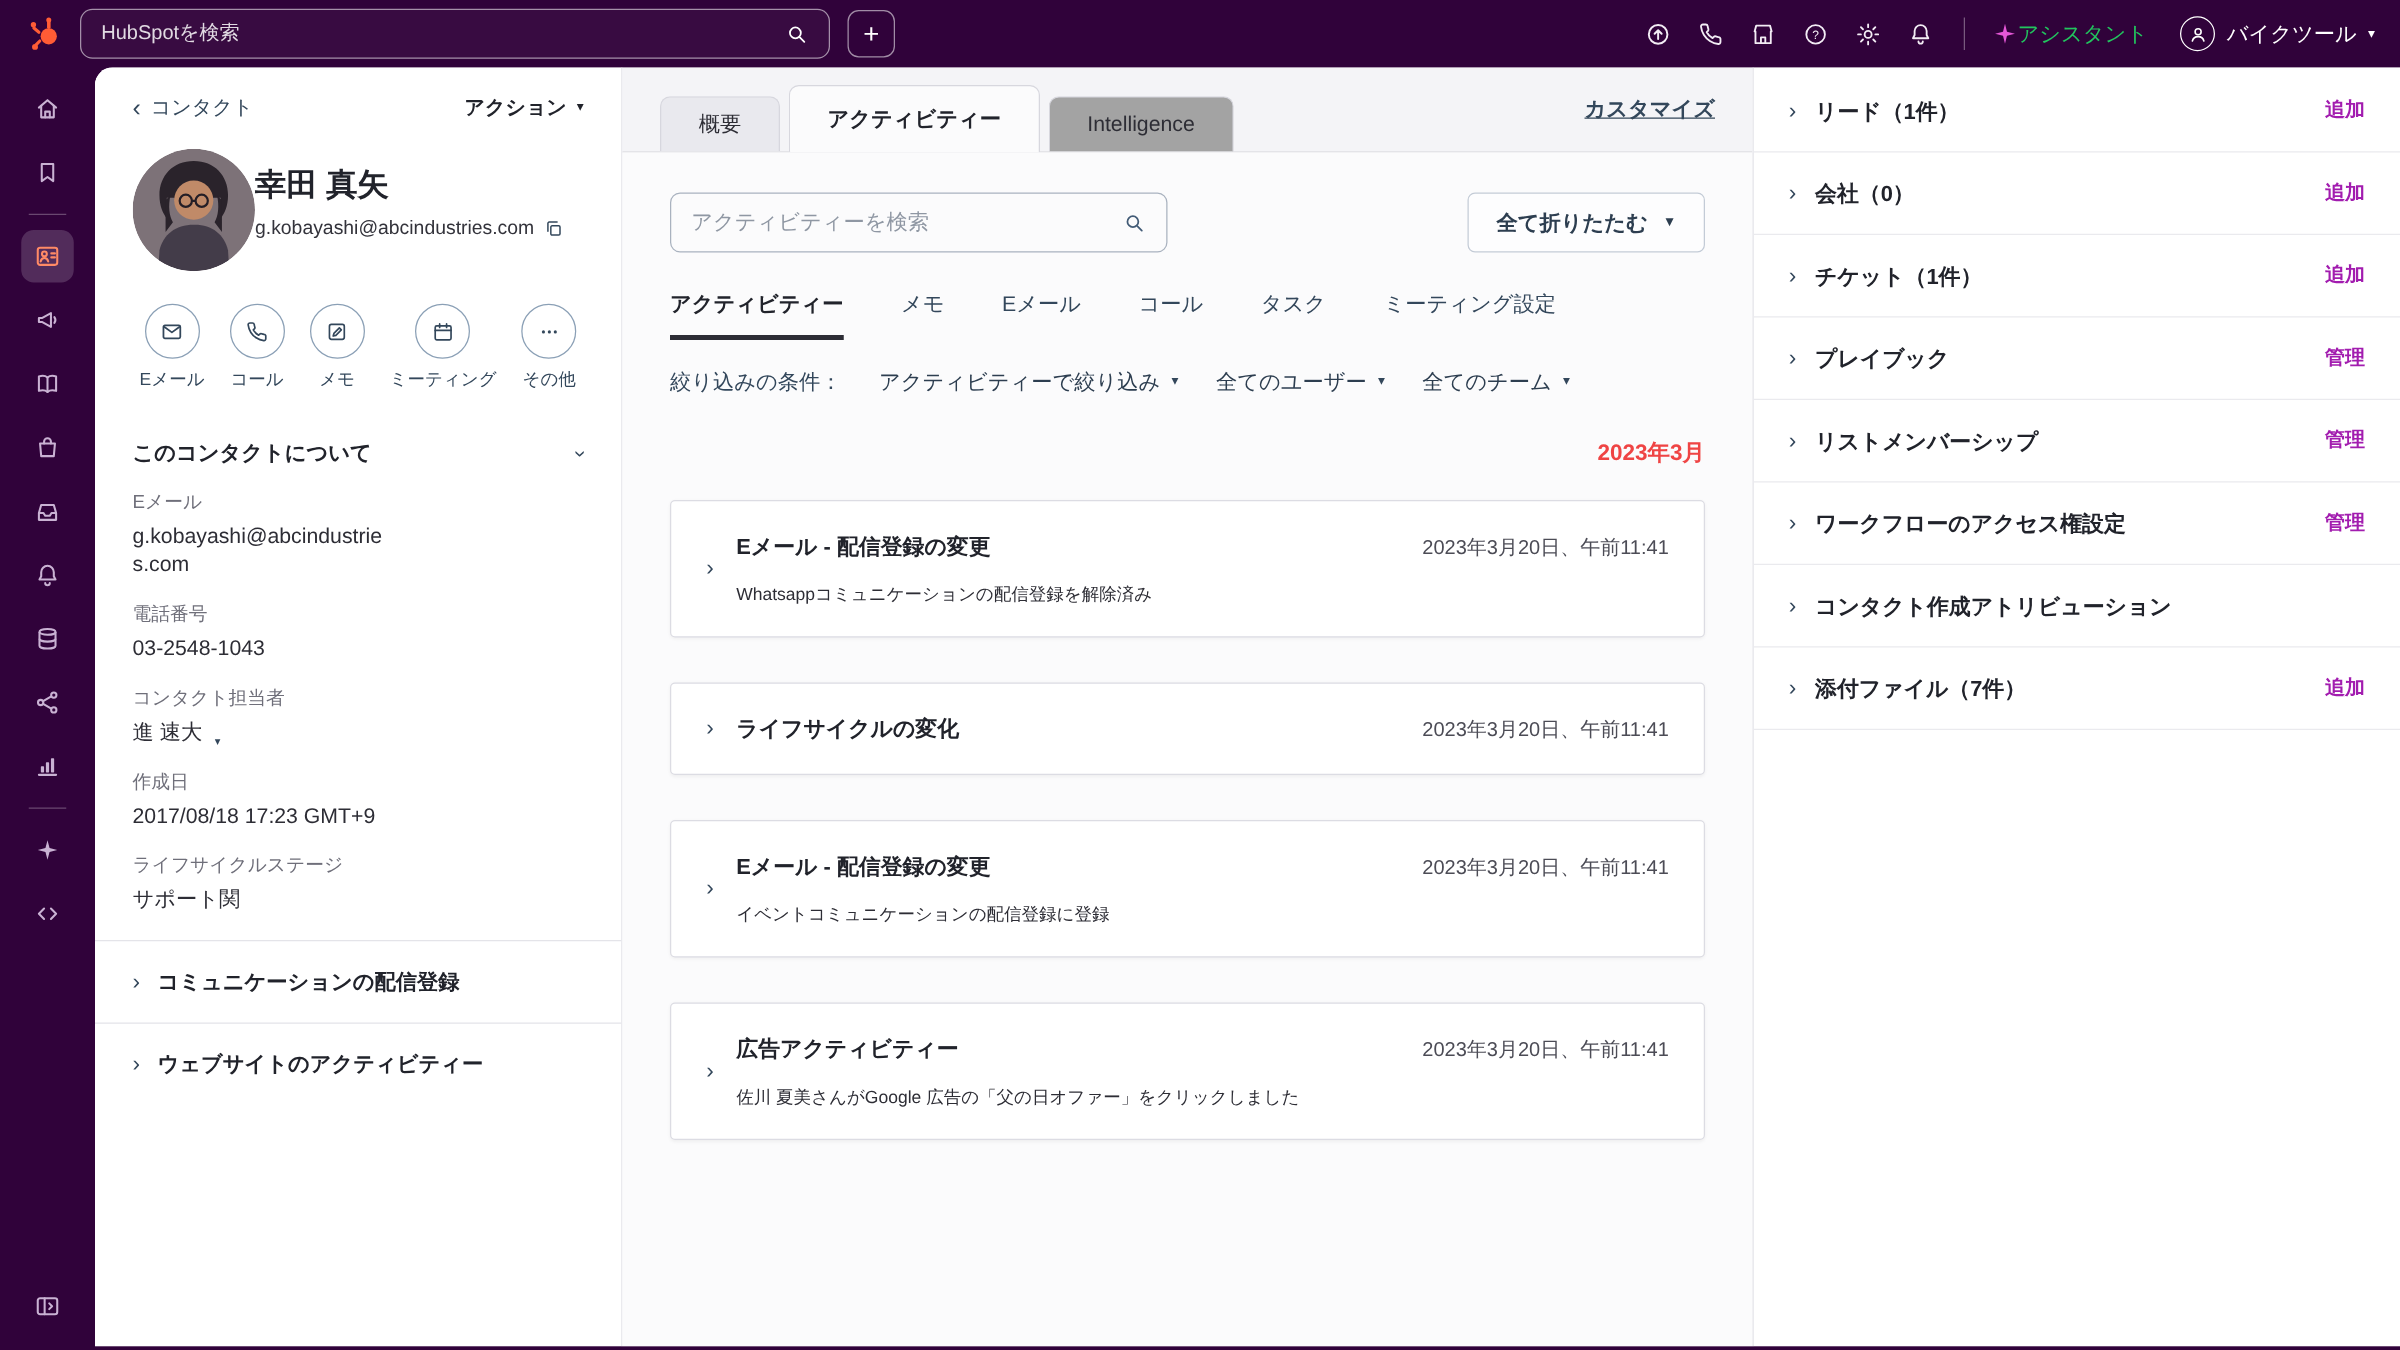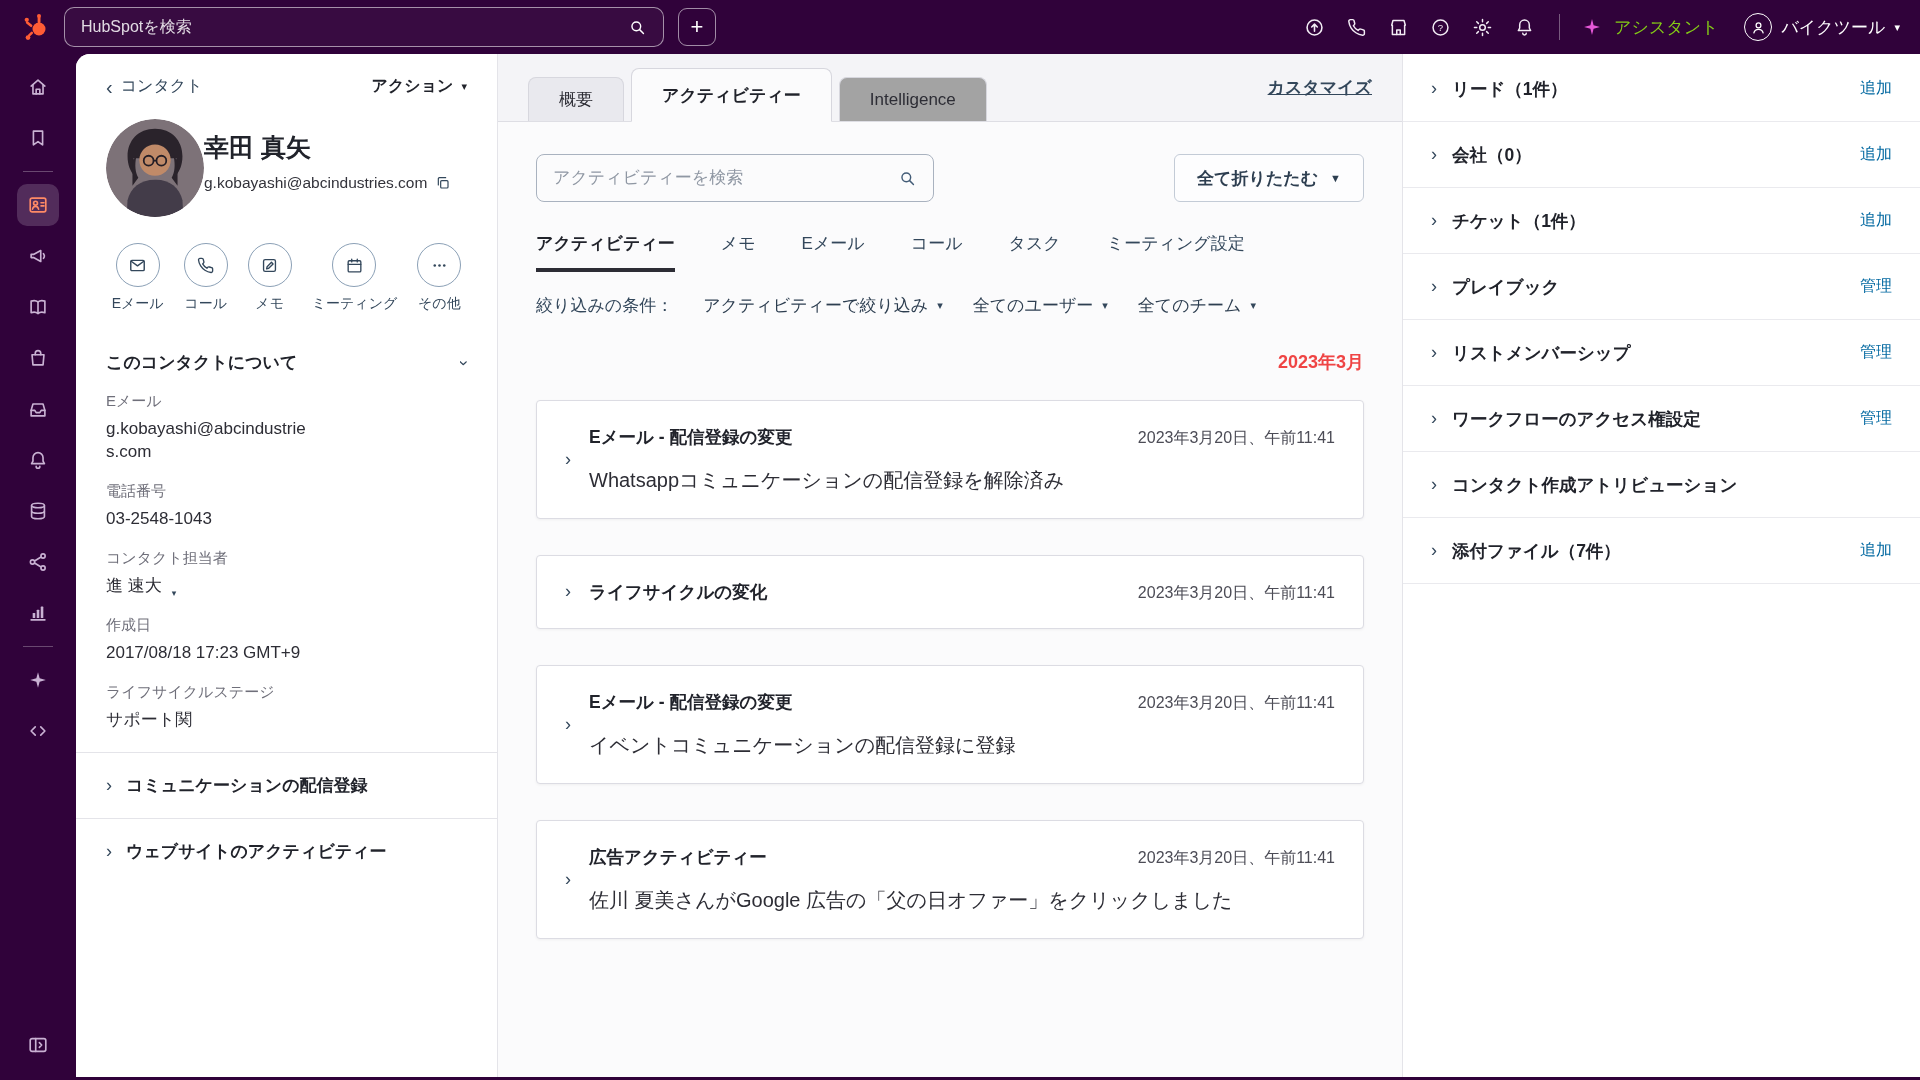--- a/index.html
+++ b/index.html
@@ -33,21 +33,21 @@
     border-radius: 9px; color: #fff; font-size: 22px; line-height: 1;
     display: flex; align-items: center; justify-content: center;
   }
   .nav-right { margin-left: auto; display: flex; align-items: center; gap: 4px; }
   .nav-icon-btn {
     width: 38px; height: 38px; display: flex; align-items: center; justify-content: center;
     color: #f2ecf4; border-radius: 8px;
   }
   .nav-icon-btn svg { width: 21px; height: 21px; }
   .nav-divider { width: 1px; height: 26px; background: rgba(255,255,255,0.35); margin: 0 12px; }
-  .assistant-btn { display: flex; align-items: center; gap: 12px; color: #84cc16; font-size: 17px; padding: 0 6px; }
+  .assistant-btn { display: flex; align-items: center; gap: 0; color: #22c55e; font-size: 17px; padding: 0 6px; }
   .assistant-btn svg { width: 20px; height: 20px; }
   .account-btn { display: flex; align-items: center; gap: 9px; color: #fff; font-size: 17px; margin-left: 16px; }
   .account-avatar {
     width: 28px; height: 28px; border: 1.6px solid #fff; border-radius: 50%;
     display: flex; align-items: center; justify-content: center; color: #fff;
   }
   .account-avatar svg { width: 17px; height: 17px; }
   .caret { font-size: 11px; line-height: 1; }
 
   
@@ -151,28 +151,28 @@
   .cards { margin-top: 26px; display: flex; flex-direction: column; gap: 36px; }
   .card {
     background: #fff; border: 1px solid #dcdce3; border-radius: 4px;
     padding: 24px 28px; box-shadow: 0 1px 3px rgba(0,0,0,0.05); display: flex; gap: 18px;
   }
   .card-chev { font-size: 18px; color: #33475b; line-height: 1.3; }
   .card-main { flex: 1; min-width: 0; }
   .card-head { display: flex; align-items: baseline; justify-content: space-between; gap: 16px; }
   .card-title { font-size: 17.5px; font-weight: 700; color: #21232b; }
   .card-time { font-size: 16px; color: #4c4c56; white-space: nowrap; }
-  .card-body { margin-top: 18px; font-size: 20px; color: #2d2d35; }
+  .card-body { margin-top: 18px; font-size: 14px; color: #2d2d35; }
 
   
   .right-panel { width: 518px; flex: none; background: #fff; border-left: 1px solid #e4e4e9; padding-top: 2px; }
   .rp-row { display: flex; align-items: center; gap: 15px; height: 66px; padding: 0 28px; border-bottom: 1px solid #eaeaee; }
   .rp-chev { font-size: 18px; color: #33475b; }
   .rp-title { font-size: 17.5px; font-weight: 700; color: #21232b; }
-  .rp-action { margin-left: auto; font-size: 16px; font-weight: 400; color: #0369a1; }
+  .rp-action { margin-left: auto; font-size: 16px; font-weight: 700; color: #a21caf; }
 </style>
 </head>
 <body>
 
 <header class="topnav">
   <div class="logo">
     <svg viewBox="0 0 24 24">
         <g fill="#ff5c35">
           <circle cx="15.2" cy="13.6" r="5.2"></circle>
           <rect x="14.1" y="3.4" width="2.3" height="5.6" rx="1.1"></rect>

